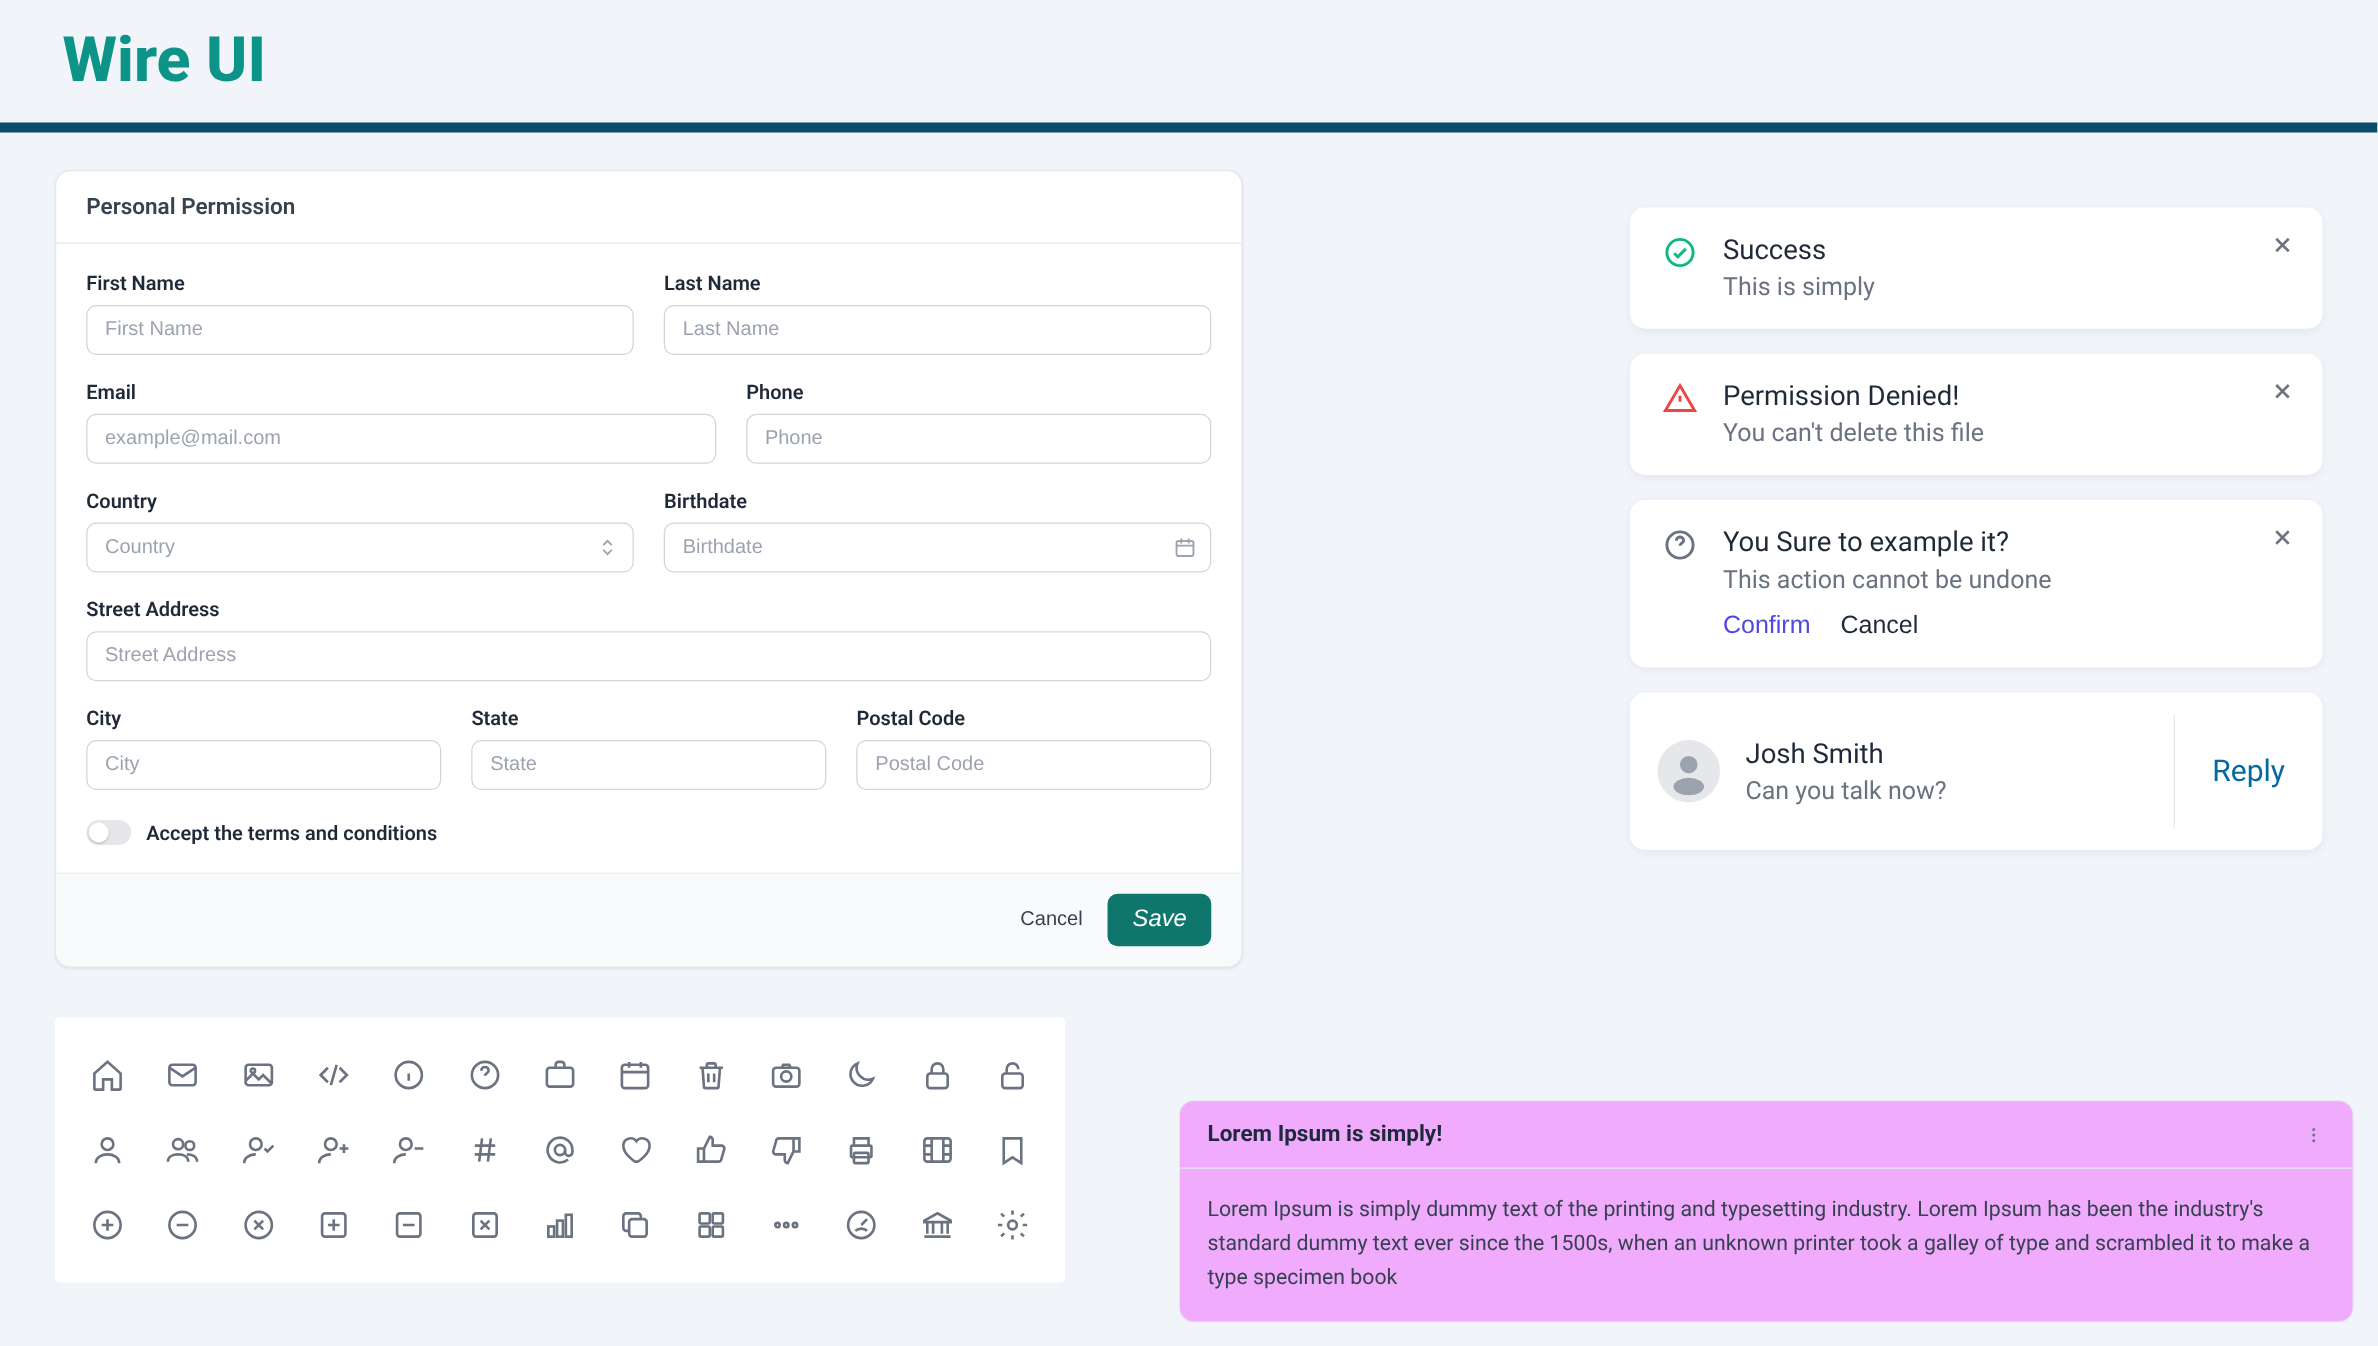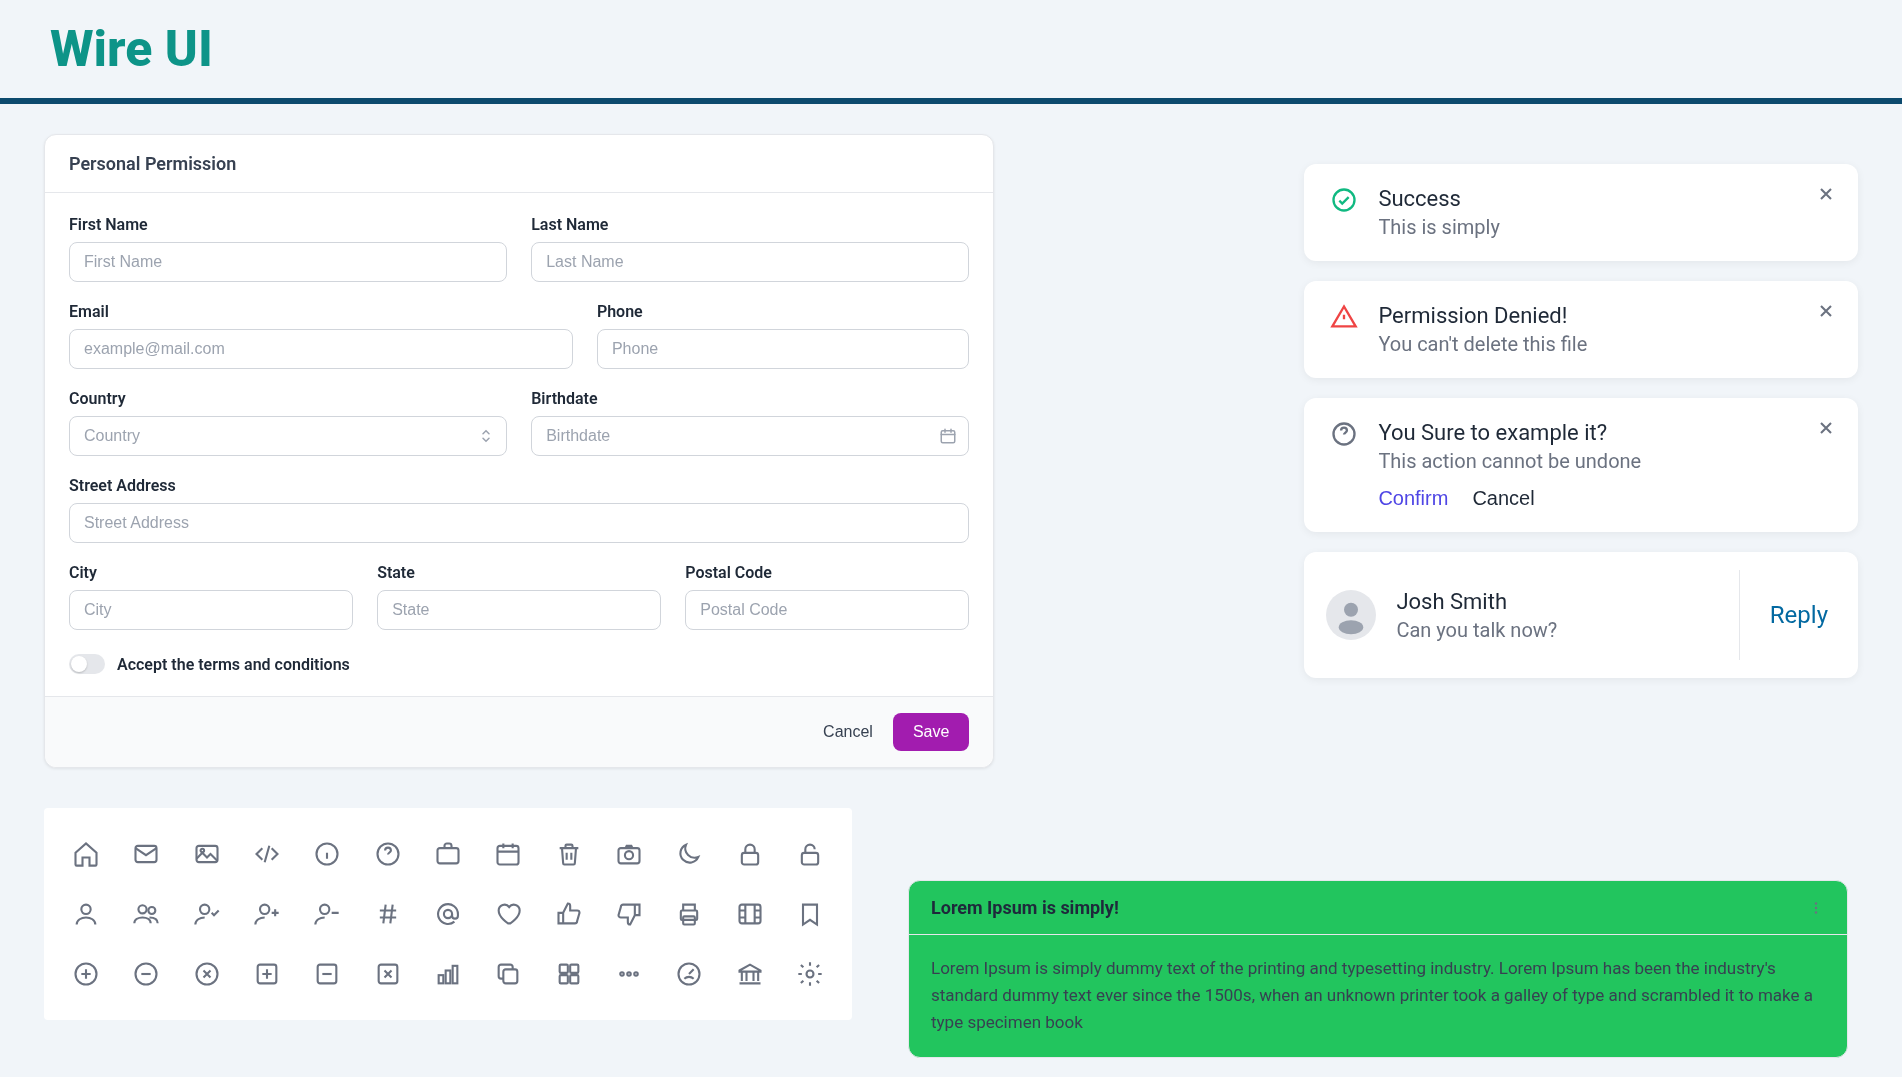--- a/index.html
+++ b/index.html
@@ -6,21 +6,21 @@
     body {
       font-family: -apple-system, BlinkMacSystemFont, 'Segoe UI', Roboto, sans-serif;
       background: #f1f5f9;
       color: #1e293b;
       width: 1902px;
       height: 1077px;
       overflow: hidden;
     }
     .header {
       padding: 20px 50px;
-      border-bottom: 6px solid #0c4a6e;
+      border-bottom: 8px solid #0c4a6e;
     }
     .logo {
       font-size: 50px;
       font-weight: 800;
       color: #0d9488;
     }
     .main-container {
       display: flex;
       padding: 30px 44px;
       gap: 310px;
@@ -110,28 +110,29 @@
       align-items: center;
     }
     .btn-text {
       background: none;
       border: none;
       font-size: 16px;
       color: #374151;
       cursor: pointer;
     }
     .btn-primary {
-      background: #a21caf;
+      background: #0f766e;
       color: #fff;
       border: none;
       padding: 10px 20px;
       border-radius: 8px;
-      font-size: 16px;
+      font-size: 19px;
       font-weight: 500;
       cursor: pointer;
+      font-style: italic;
     }
 
     .notif {
       background: #fff;
       border-radius: 12px;
       padding: 22px 26px;
       margin-bottom: 20px;
       box-shadow: 0 2px 8px rgba(0,0,0,0.06);
       position: relative;
       display: flex;
@@ -199,24 +200,24 @@
       width: 62px;
       height: 60px;
       display: flex;
       align-items: center;
       justify-content: center;
       color: #6b7280;
     }
 
     .lorem-card {
       position: absolute;
-      left: 908px;
+      left: 943px;
       top: 880px;
       width: 940px;
-      background: #22c55e;
+      background: #f0abfc;
       border-radius: 12px;
       border: 1px solid #e5e7eb;
     }
     .lorem-header {
       padding: 16px 22px;
       border-bottom: 1px solid #e5e7eb;
       display: flex;
       justify-content: space-between;
       align-items: center;
     }

